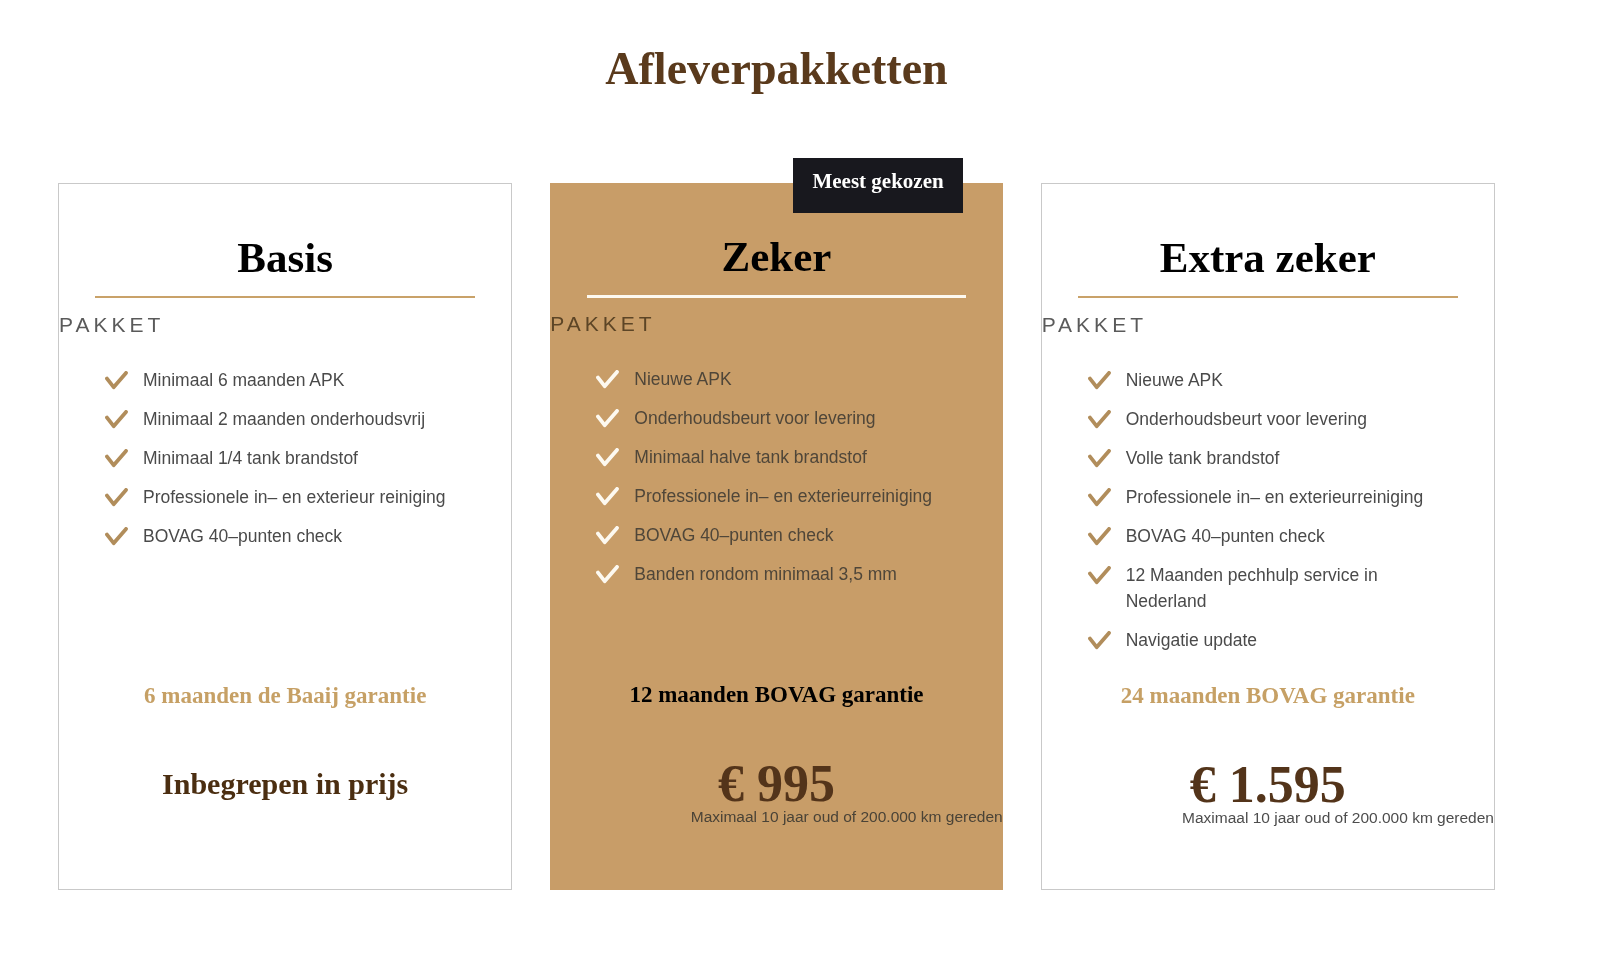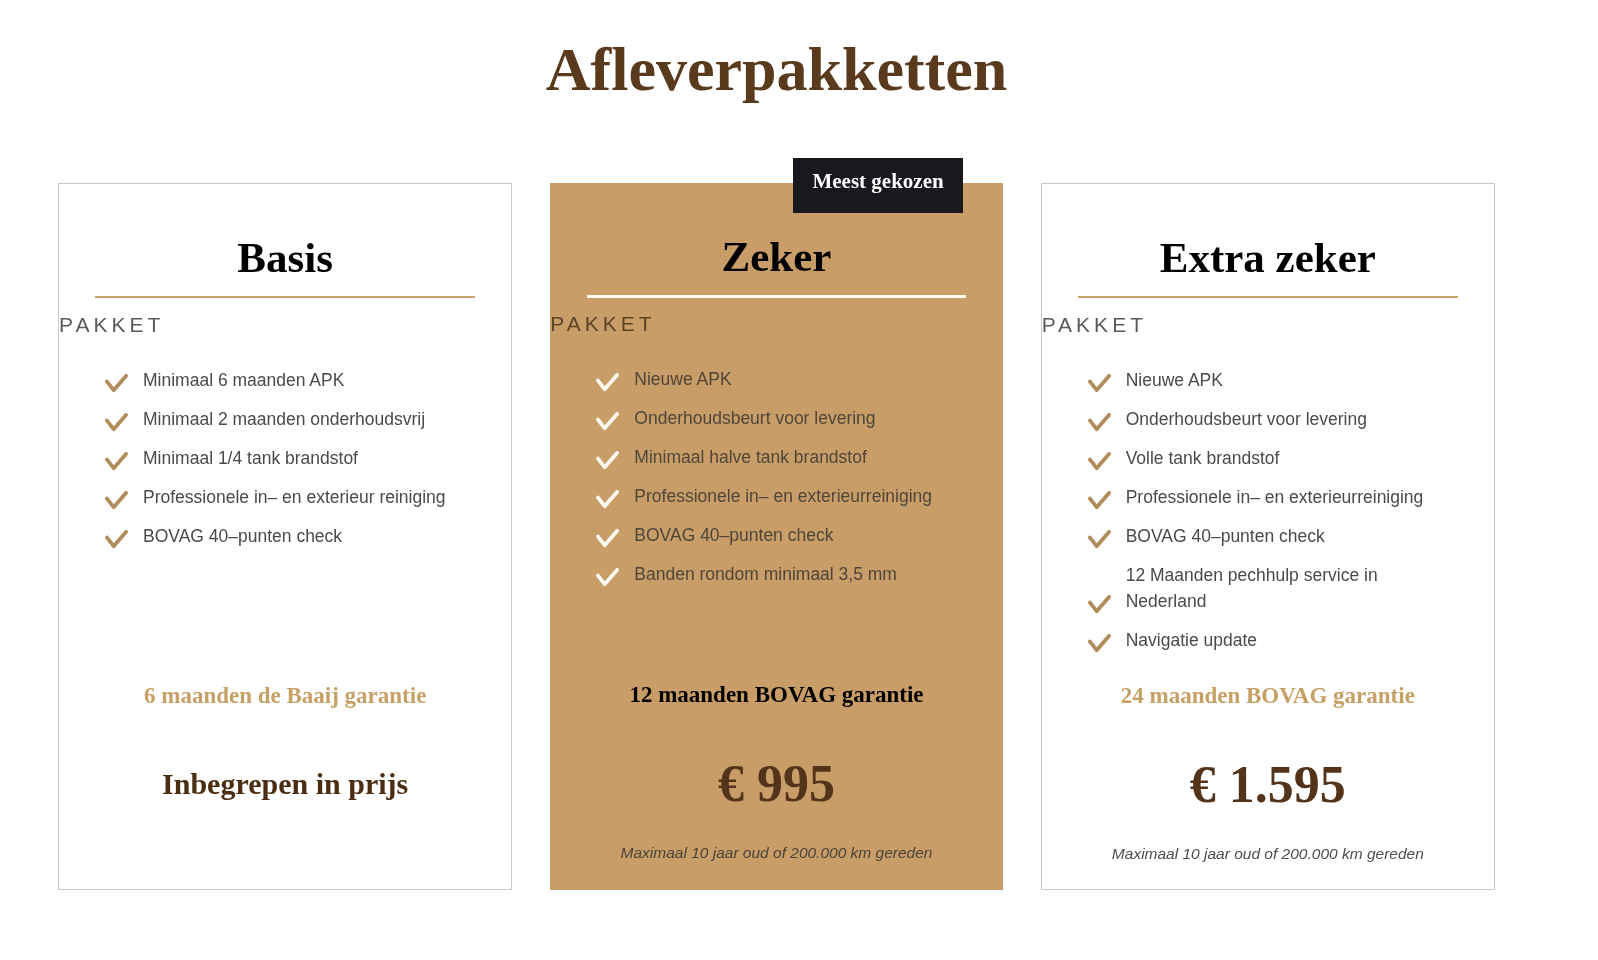--- a/index.html
+++ b/index.html
@@ -2,21 +2,21 @@
 <html><head>
 <meta charset="utf-8">
 <style>
   * { margin:0; padding:0; box-sizing:border-box; }
   html,body { width:1598px; height:960px; background:#ffffff; overflow:hidden;
               font-family:"Liberation Sans", sans-serif; }
   .page { position:relative; width:1437px; margin-left:58px; }
 
   .page-title { padding-top:42px; text-align:center;
                 font-family:"Liberation Serif", serif; font-weight:bold;
-                font-size:62px; line-height:54px; color:#5a3a1c; }
+                font-size:46px; line-height:54px; color:#5a3a1c; }
 
   .cards { position:relative; display:flex; gap:38px; margin-top:87px; }
   .card { position:relative; flex:1 1 0; height:707px; }
   .card.white { background:#ffffff; border:1px solid #c9c9c9; }
   .card.tan   { background:#c89d68; border:none; }
 
   .badge { position:absolute; top:-25px; right:40px; height:55px;
            background:#18181e; color:#ffffff;
            font-family:"Liberation Serif", serif; font-weight:bold;
            font-size:21px; line-height:29px; padding:9px 19px;
@@ -29,21 +29,21 @@
   .divider { position:absolute; top:112px; left:8%; width:84%; height:2px;
              background:#c9a269; }
   .card.tan .divider { background:#fdf9f0; height:3px; }
   .card-subtitle { position:absolute; top:128px; left:0; right:0;
                    text-align:left; font-size:21px; line-height:26px;
                    letter-spacing:4px; color:#5a5a5a; }
   .card.tan .card-subtitle { color:#5c4526; }
 
   .features { position:absolute; top:183px; left:46px; right:16px;
               list-style:none; }
-  .feature { display:flex; align-items:flex-end; margin-bottom:13px; }
+  .feature { display:flex; align-items:flex-start; margin-bottom:13px; }
   .check { flex:0 0 auto; width:23px; height:19px; margin:4px 15px 0 0;
            color:#b18d5b; }
   .card.tan .check { color:#fdf9f0; }
   .check svg { display:block; width:23px; height:19px; }
   .feature-label { font-size:17.5px; line-height:26px; color:#4a4a4a;
                    white-space:pre-line; }
   .card.tan .feature-label { color:#4f4639; }
 
   .guarantee { position:absolute; top:497px; left:0; right:0;
                text-align:center; font-family:"Liberation Serif", serif;
@@ -51,22 +51,22 @@
                color:#c6a065; }
   .card.tan .guarantee { color:#000000; }
 
   .price-line { position:absolute; top:570px; left:0; right:0; height:60px;
                 display:flex; align-items:center; justify-content:center;
                 font-family:"Liberation Serif", serif; font-weight:bold;
                 color:#53341a; }
   .price-line.big { font-size:52px; }
   .price-line.medium { font-size:30px; color:#4b2e11; }
 
-  .note { position:absolute; top:660px; left:0; right:0; text-align:center;
-          font-size:15.5px; line-height:20px; color:#4d4d4d;font-style:italic; }
+  .note { position:absolute; top:624px; left:0; right:0; text-align:right;
+          font-size:15.5px; line-height:20px; color:#4d4d4d; }
   .card.tan .note { color:#4a4337; }
 </style>
 </head>
 <body>
 
 <div class="page">
   <h1 class="page-title">Afleverpakketten</h1>
 
   <div class="cards">
 

